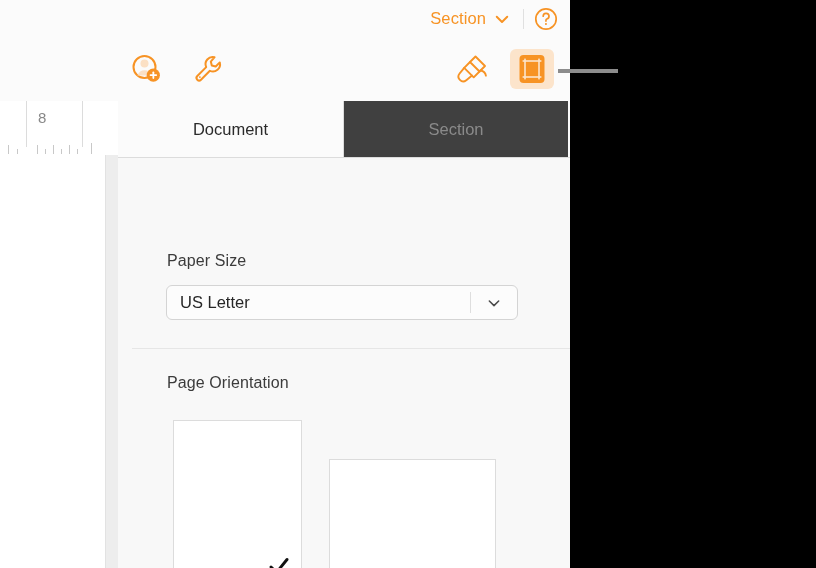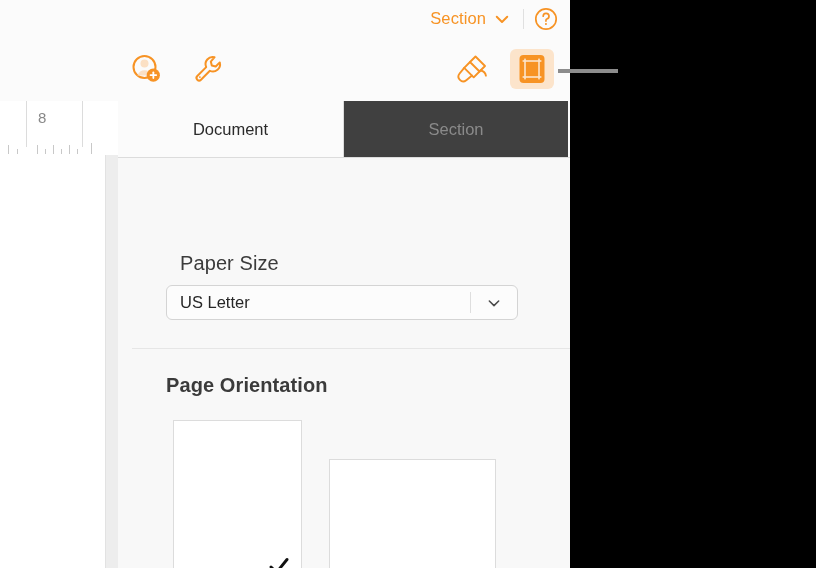--- a/index.html
+++ b/index.html
@@ -204,27 +204,26 @@
   .panel-body {
     position: absolute;
     left: 0; top: 57px;
     width: 452px;
     height: 410px;
     background: #f8f8f8;
   }
 
   .section-label {
     position: absolute;
-    font-size: 20px;
+    font-size: 16px;
     color: #3b3b3b;
     letter-spacing: .1px;
-    margin-left: 13px;
   }
   #lbl-paper-size { left: 49px; top: 94px; }
-  #lbl-orientation { left: 35px; top: 216px; font-weight: bold; }
+  #lbl-orientation { left: 49px; top: 216px; }
 
   .select-box {
     position: absolute;
     left: 48px;
     top: 127px;
     width: 352px;
     height: 35px;
     box-sizing: border-box;
     background: #fcfcfc;
     border: 1px solid #d4d4d4;

